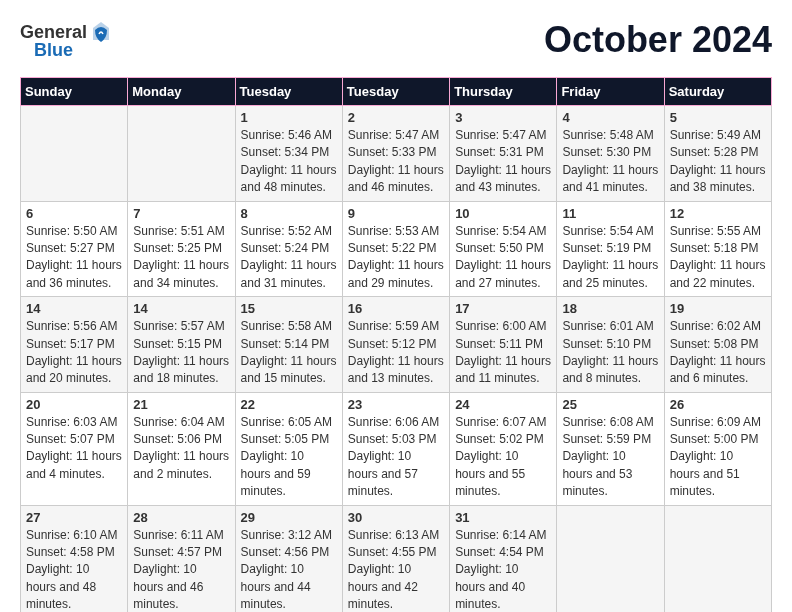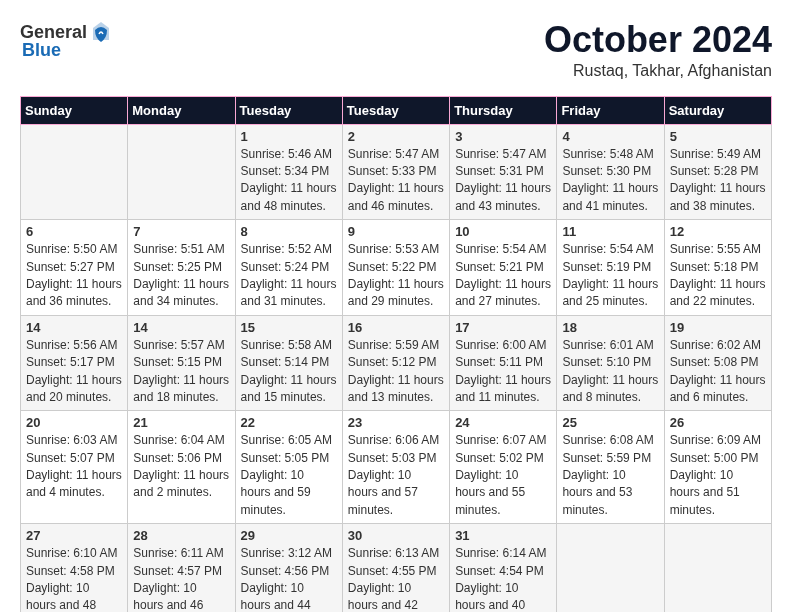--- a/index.html
+++ b/index.html
@@ -102,26 +102,25 @@
   <div class="logo">
     <div style="display:flex;flex-direction:column;align-items:flex-start;">
       <div style="display:flex;align-items:center;">
         <span class="logo-text-general">General</span>
         <svg class="logo-icon" viewBox="0 0 24 24" fill="none" xmlns="http://www.w3.org/2000/svg">
           <path d="M12 2 L20 8 L20 20 L4 20 L4 8 Z" fill="#1a6bb5" opacity="0.3"></path>
           <path d="M6 10 Q12 4 18 10 Q18 18 12 22 Q6 18 6 10Z" fill="#1a6bb5"></path>
           <path d="M10 14 Q12 10 14 14" stroke="white" stroke-width="1.5" fill="none"></path>
         </svg>
       </div>
-      <span class="logo-text-blue" style="margin-top:-4px;margin-left:2px;">Blue</span>
+      <span class="logo-text-blue" style="margin-top:-4px;margin-left:14px;">Blue</span>
     </div>
   </div>
   <div class="title-block">
     <div class="month-title">October 2024</div>
-    <div class="location-title">Rustaq, Takhar, Afghanistan</div>
   </div>
 </div>
 
 <table>
   <thead>
     <tr>
     <th>Sunday</th>
         <th>Monday</th>
         <th>Tuesday</th>
         <th>Tuesday</th>
@@ -167,21 +166,21 @@
         <td>
           <span class="day-number">8</span>
           <div class="cell-content"><span>Sunrise: 5:52 AM</span><br><span>Sunset: 5:24 PM</span><br><span>Daylight: 11 hours and 31 minutes.</span></div>
         </td>
         <td>
           <span class="day-number">9</span>
           <div class="cell-content"><span>Sunrise: 5:53 AM</span><br><span>Sunset: 5:22 PM</span><br><span>Daylight: 11 hours and 29 minutes.</span></div>
         </td>
         <td>
           <span class="day-number">10</span>
-          <div class="cell-content"><span>Sunrise: 5:54 AM</span><br><span>Sunset: 5:21 PM</span><br><span>Daylight: 11 hours and 27 minutes.</span></div>
+          <div class="cell-content"><span>Sunrise: 5:54 AM</span><br><span>Sunset: 5:50 PM</span><br><span>Daylight: 11 hours and 27 minutes.</span></div>
         </td>
         <td>
           <span class="day-number">11</span>
           <div class="cell-content"><span>Sunrise: 5:54 AM</span><br><span>Sunset: 5:19 PM</span><br><span>Daylight: 11 hours and 25 minutes.</span></div>
         </td>
         <td>
           <span class="day-number">12</span>
           <div class="cell-content"><span>Sunrise: 5:55 AM</span><br><span>Sunset: 5:18 PM</span><br><span>Daylight: 11 hours and 22 minutes.</span></div>
         </td>
       </tr>

